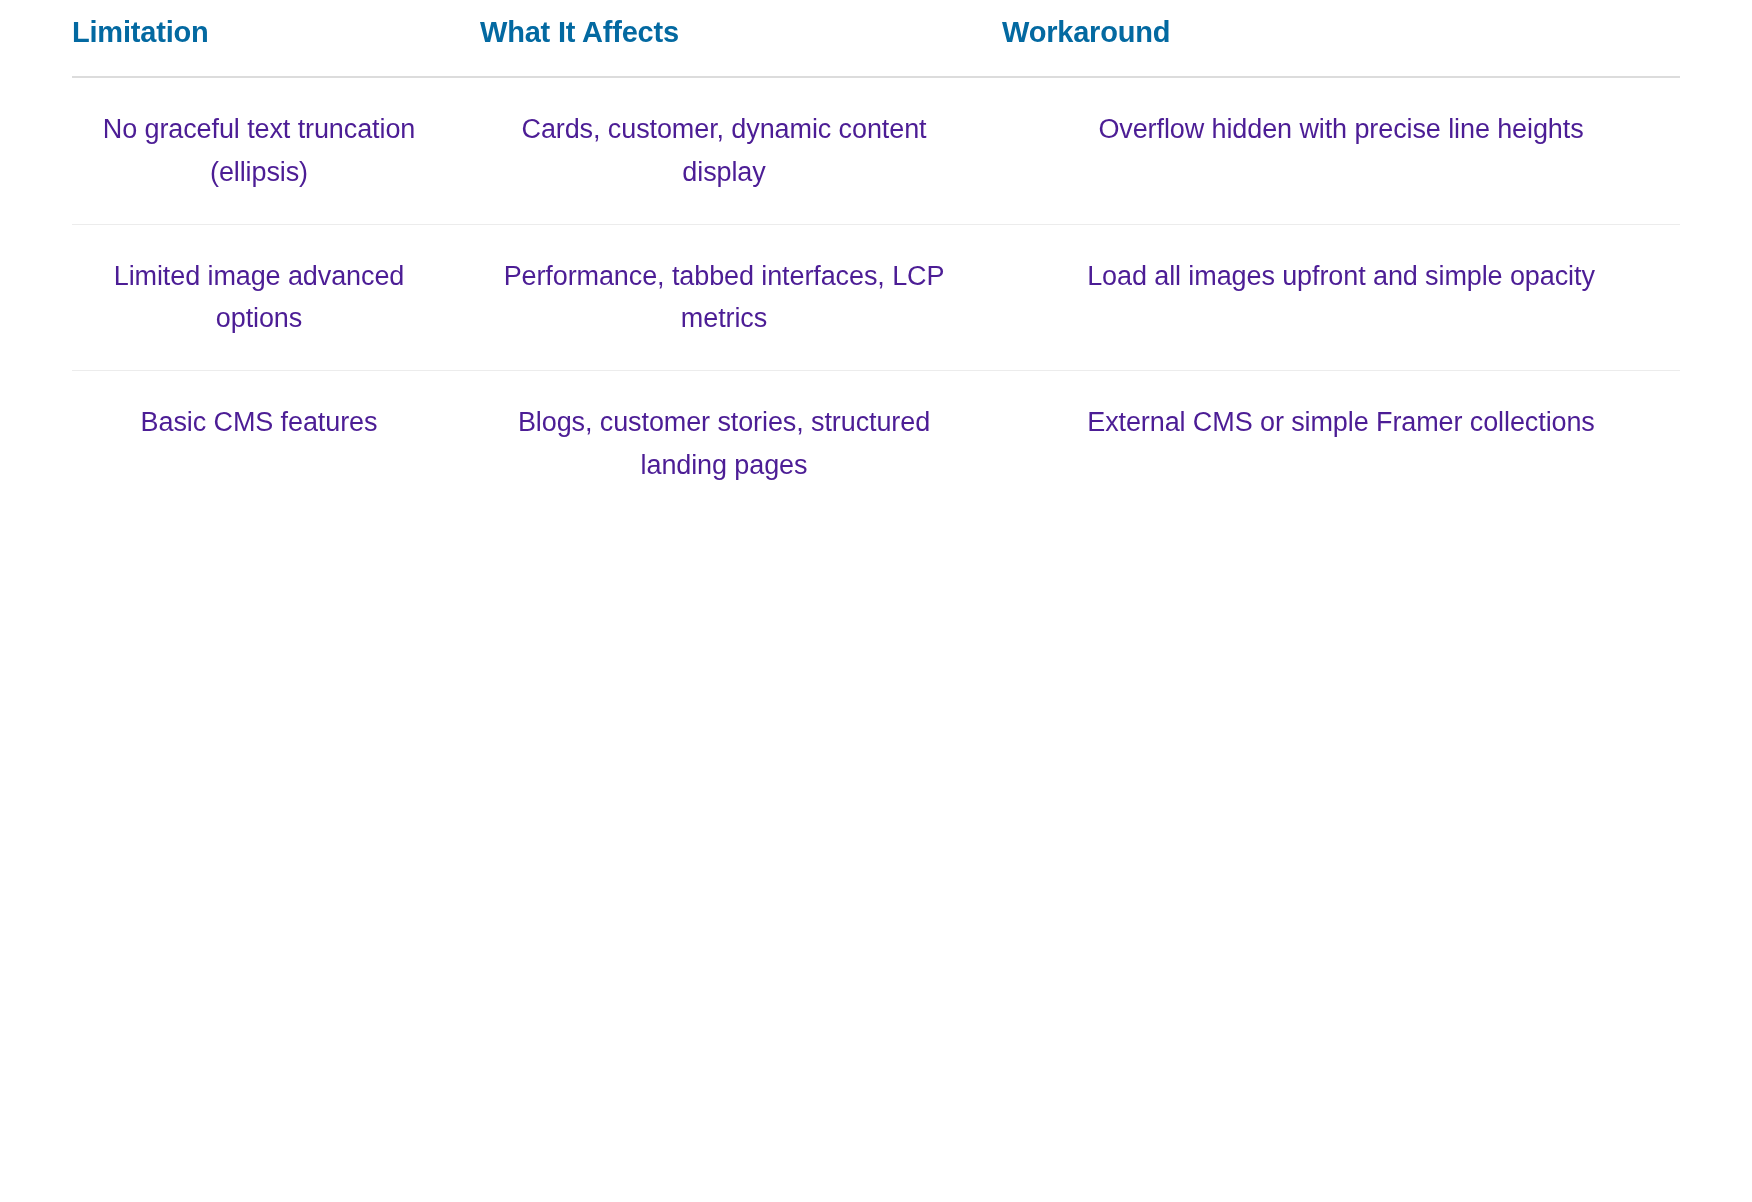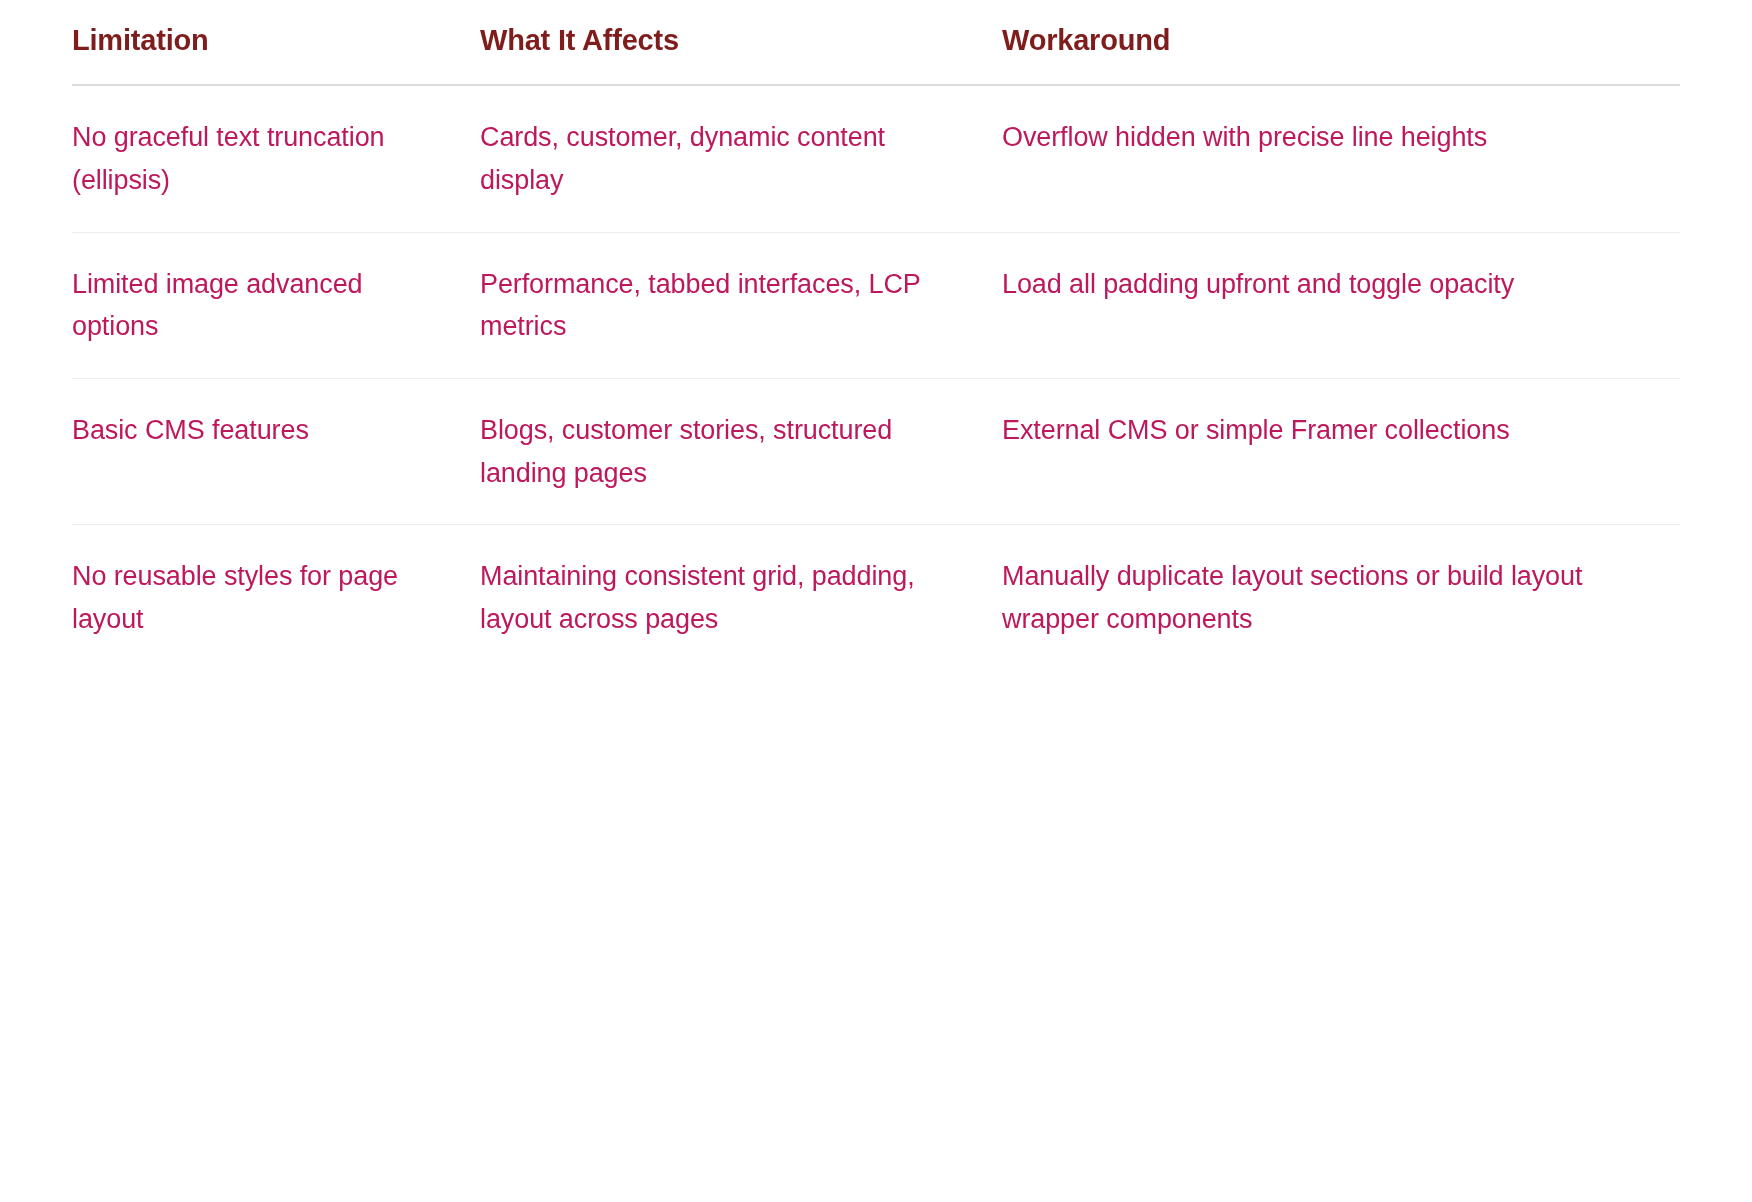--- a/index.html
+++ b/index.html
@@ -32,34 +32,34 @@
   }
   .comparison-table col.c1 { width: 408px; }
   .comparison-table col.c2 { width: 522px; }
   .comparison-table col.c3 { width: 678px; }
 
   .comparison-table thead th {
     text-align: left;
     vertical-align: bottom;
     font-size: 29px;
     font-weight: bold;
-    color: #7f1d1d;
+    color: #0369a1;
     letter-spacing: -0.2px;
-    padding: 22px 28px 26px 0;
+    padding: 14px 28px 26px 0;
     border-bottom: 2px solid #dcdcdc;
     line-height: 1.25;
   }
   .comparison-table thead th:last-child { padding-right: 0; }
 
   .comparison-table tbody td {
-    text-align: left;
+    text-align: center;
     vertical-align: top;
     font-size: 27px;
     font-weight: 400;
-    color: #be185d;
+    color: #4c1d95;
     line-height: 1.58;
     letter-spacing: -0.1px;
     padding: 30px 34px 30px 0;
     border-bottom: 1.5px solid #ececec;
   }
   .comparison-table tbody td:last-child { padding-right: 0; }
   .comparison-table tbody tr:last-child td { border-bottom: none; }
 
   .cell-text { display: block; }
 </style>
@@ -93,40 +93,29 @@
           </td>
       </tr>
       <tr>
         <td>
             <span class="cell-text">Limited image advanced options</span>
           </td>
         <td>
             <span class="cell-text">Performance, tabbed interfaces, LCP metrics</span>
           </td>
         <td>
-            <span class="cell-text">Load all padding upfront and toggle opacity</span>
+            <span class="cell-text">Load all images upfront and simple opacity</span>
           </td>
       </tr>
       <tr>
         <td>
             <span class="cell-text">Basic CMS features</span>
           </td>
         <td>
             <span class="cell-text">Blogs, customer stories, structured landing pages</span>
           </td>
         <td>
             <span class="cell-text">External CMS or simple Framer collections</span>
           </td>
       </tr>
-      <tr>
-        <td>
-            <span class="cell-text">No reusable styles for page layout</span>
-          </td>
-        <td>
-            <span class="cell-text">Maintaining consistent grid, padding, layout across pages</span>
-          </td>
-        <td>
-            <span class="cell-text">Manually duplicate layout sections or build layout wrapper components</span>
-          </td>
-      </tr>
     </tbody>
   </table>
 </div>
 
 </body></html>

